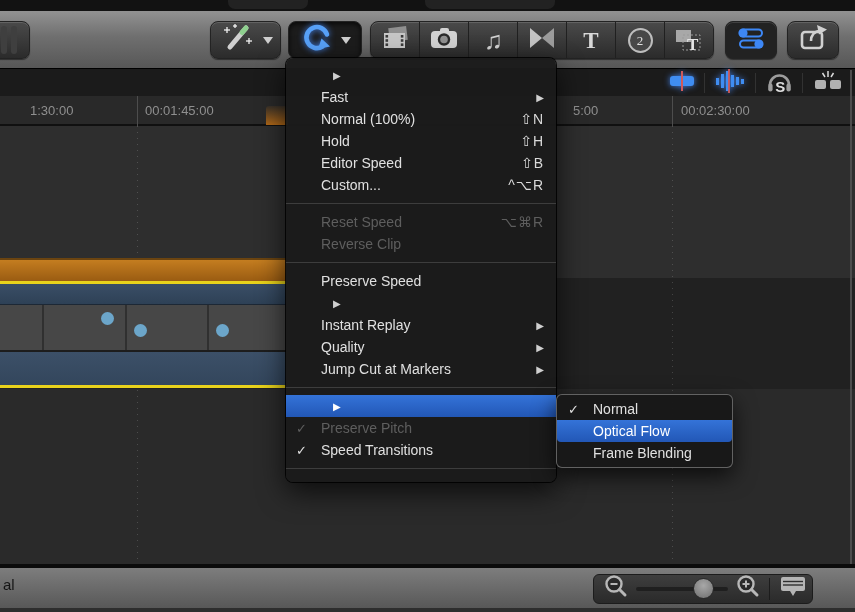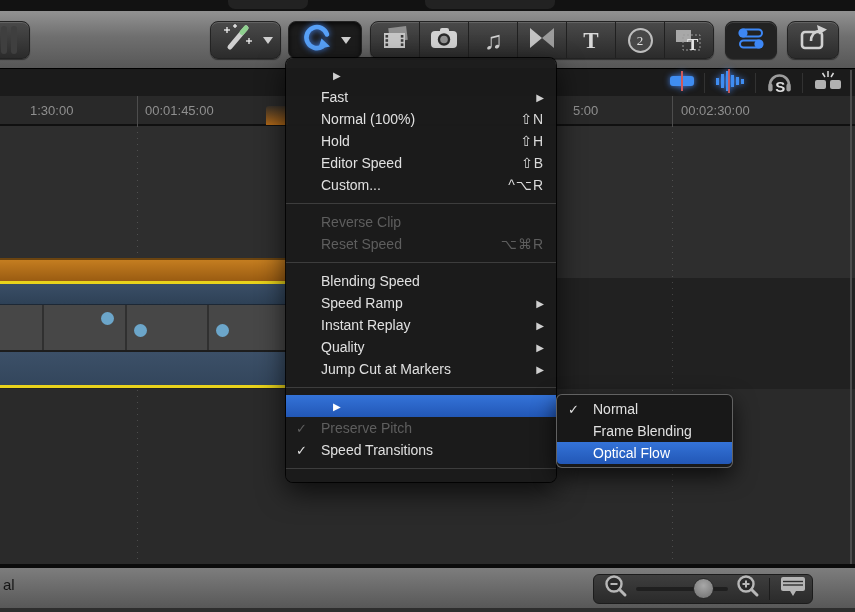--- a/index.html
+++ b/index.html
@@ -365,32 +365,31 @@
     <div class="mi">
       <span class="lbl">Editor Speed</span>
       <span class="sc">⇧B</span>
     </div>
     <div class="mi">
       <span class="lbl">Custom...</span>
       <span class="sc">^⌥R</span>
     </div>
     <div class="msep"></div>
     <div class="mi dis">
-      <span class="lbl">Reverse Clip</span>
-    </div>
-    <div class="mi dis">
       <span class="lbl">Reset Speed</span>
       <span class="sc">⌥⌘R</span>
     </div>
+    <div class="mi dis">
+      <span class="lbl">Reverse Clip</span>
+    </div>
     <div class="msep"></div>
     <div class="mi">
-      <span class="lbl">Blending Speed</span>
-    </div>
-    <div class="mi">
-      <span class="lbl">Speed Ramp</span>
+      <span class="lbl">Preserve Speed</span>
+    </div>
+    <div class="mi">
       <span class="arr">▶</span>
     </div>
     <div class="mi">
       <span class="lbl">Instant Replay</span>
       <span class="arr">▶</span>
     </div>
     <div class="mi">
       <span class="lbl">Quality</span>
       <span class="arr">▶</span>
     </div>
@@ -411,21 +410,21 @@
       <span class="lbl">Speed Transitions</span>
     </div>
     <div class="msep"></div>
   </div>
 
   <div class="abs submenu">
     <div class="smi">
       <span class="chk">✓</span>
       <span class="lbl">Normal</span>
     </div>
+    <div class="smi hl">
+      <span class="lbl">Optical Flow</span>
+    </div>
     <div class="smi">
       <span class="lbl">Frame Blending</span>
     </div>
-    <div class="smi hl">
-      <span class="lbl">Optical Flow</span>
-    </div>
   </div>
 
 </div>
 
 </body></html>

